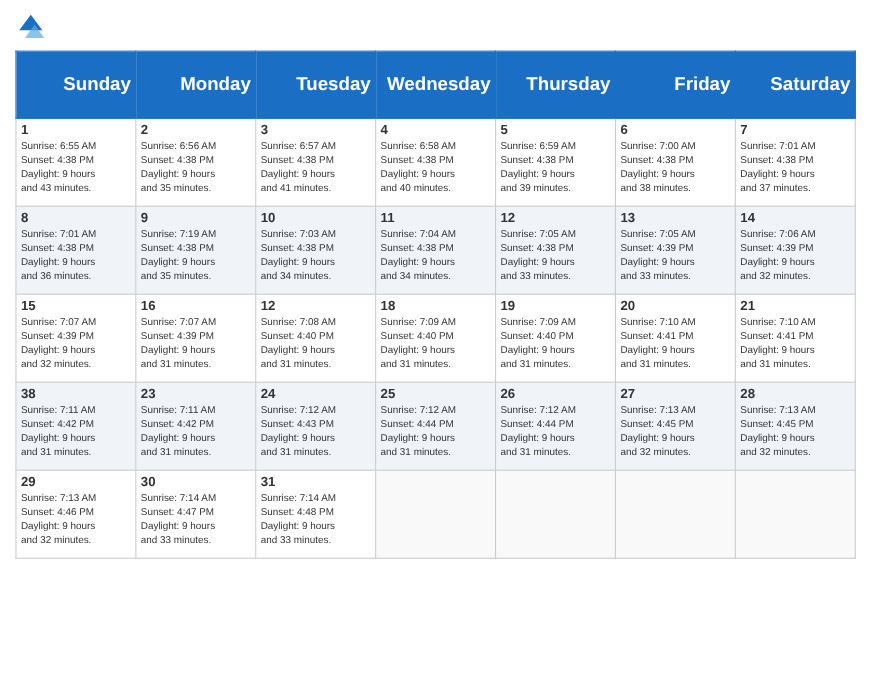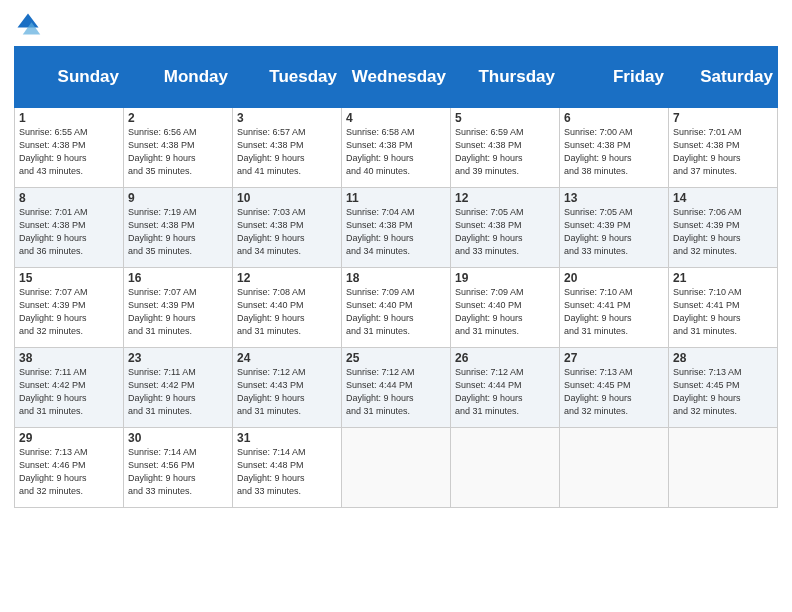--- a/index.html
+++ b/index.html
@@ -395,21 +395,21 @@
               <div>Sunrise: 7:13 AM</div>
               <div>Sunset: 4:46 PM</div>
               <div>Daylight: 9 hours</div>
               <div>and 32 minutes.</div>
             </div>
           </td>
           <td>
             <span class="day-number">30</span>
             <div class="day-info">
               <div>Sunrise: 7:14 AM</div>
-              <div>Sunset: 4:56 PM</div>
+              <div>Sunset: 4:47 PM</div>
               <div>Daylight: 9 hours</div>
               <div>and 33 minutes.</div>
             </div>
           </td>
           <td>
             <span class="day-number">31</span>
             <div class="day-info">
               <div>Sunrise: 7:14 AM</div>
               <div>Sunset: 4:48 PM</div>
               <div>Daylight: 9 hours</div>

